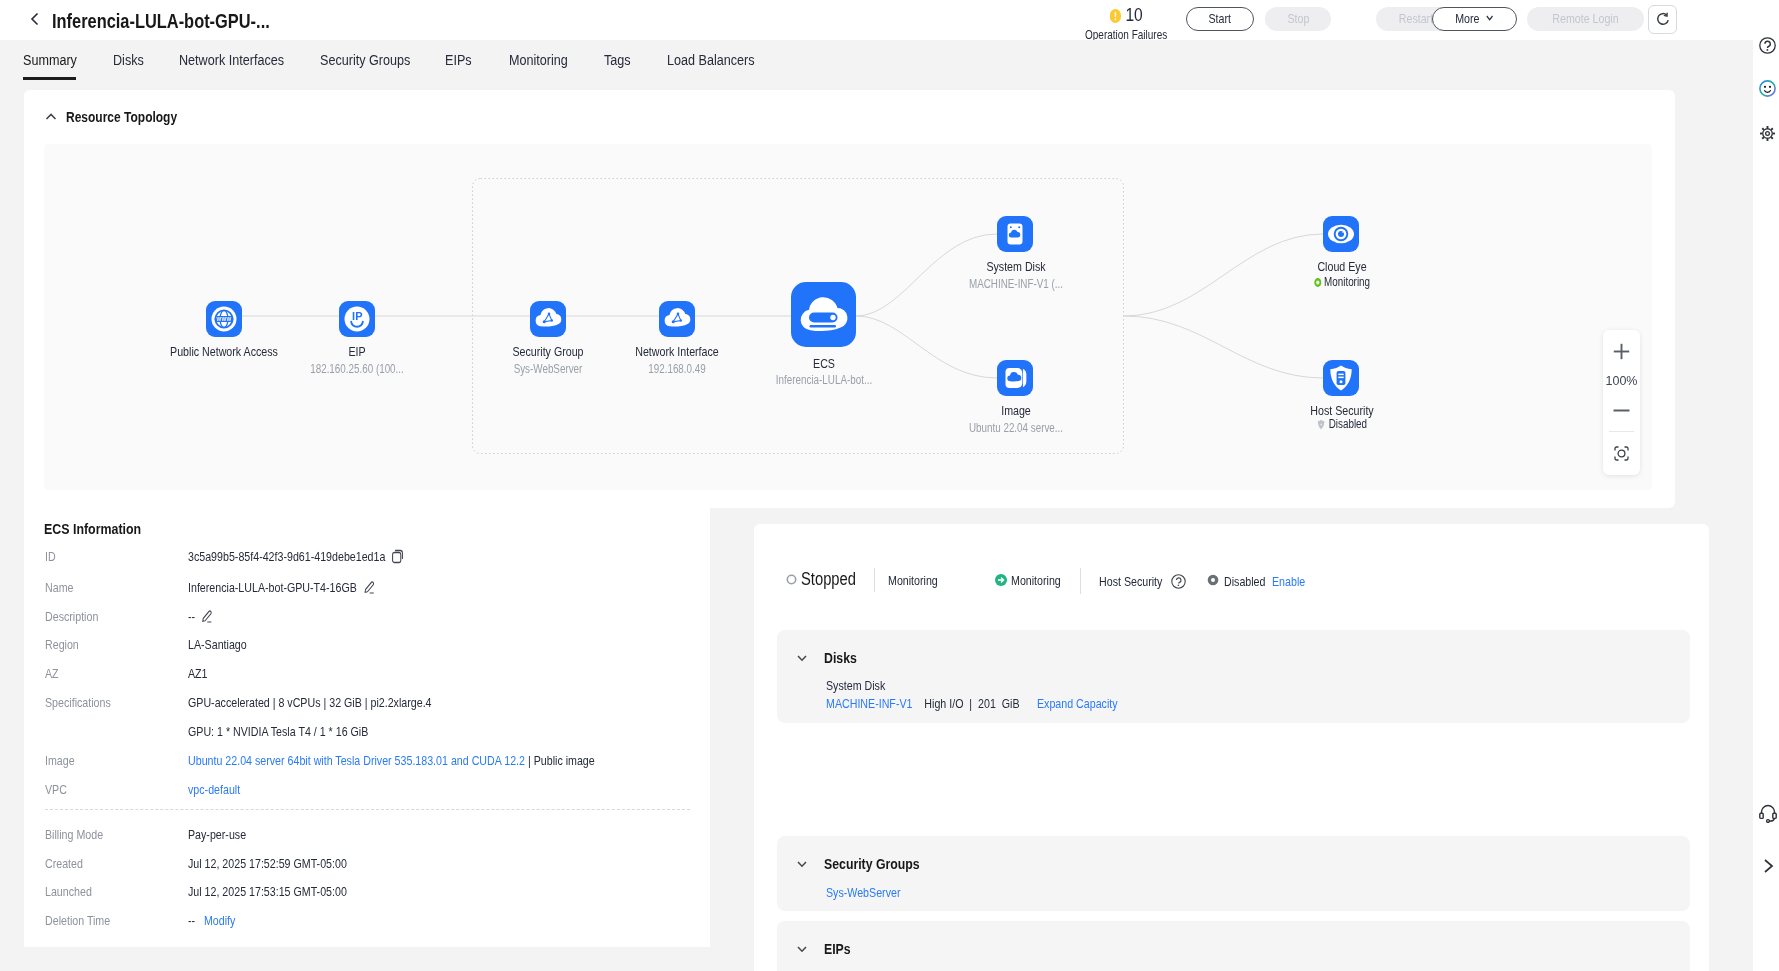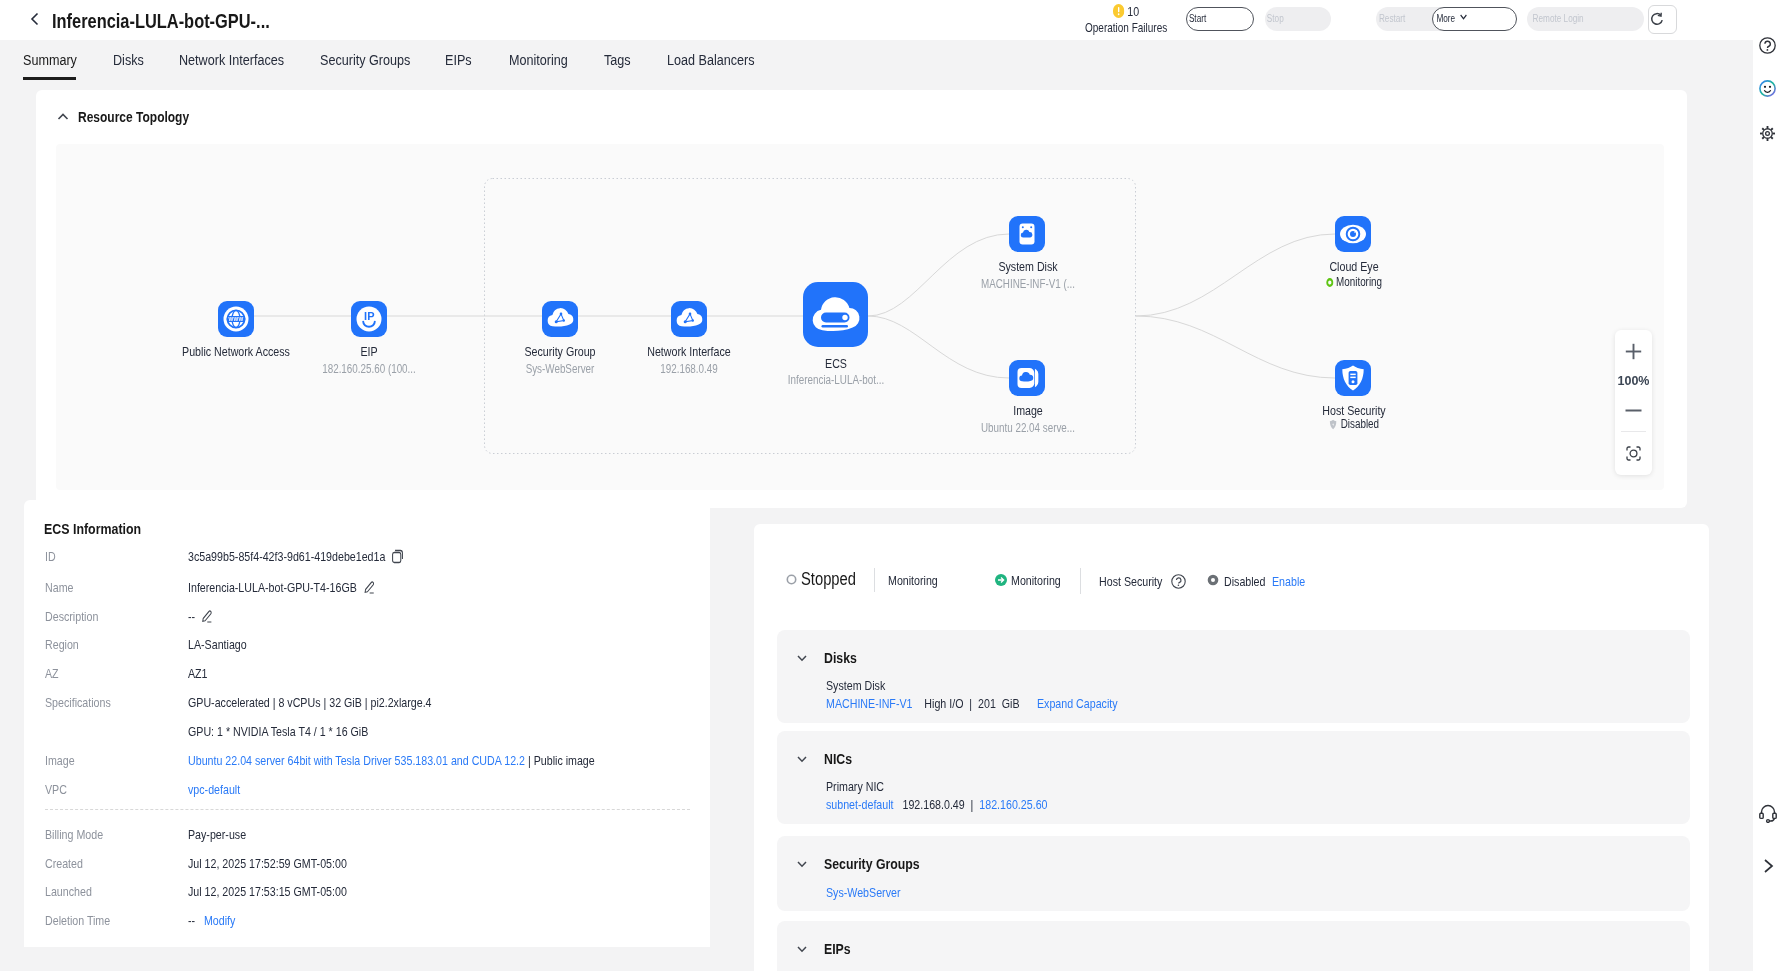--- a/index.html
+++ b/index.html
@@ -6,32 +6,32 @@
 html,body { width:1779px; height:971px; overflow:hidden; }
 body { font-family:"Liberation Sans", sans-serif; background:#f3f3f4; color:#252b3a; }
 .abs { position:absolute; }
 #page { position:relative; width:1779px; height:822px; }
 
 #hdr { position:absolute; left:0; top:0; width:1779px; height:40px; background:#fff; }
 #back { position:absolute; left:27px; top:11px; width:16px; height:16px; }
 #title { position:absolute; left:52px; top:10px; font-size:20px; font-weight:bold; color:#181818; transform:scaleX(0.82); transform-origin:0 50%; }
 .sxc { display:inline-block; transform:scaleX(0.82); transform-origin:50% 50%; }
 #opfail { position:absolute; left:1070px; top:4px; width:112px; text-align:center; }
-#opfail .num { font-size:13px; color:#252b3a; }
+#opfail .num { font-size:19px; color:#252b3a; }
 #opfail .lbl { font-size:12.2px; color:#252b3a; margin-top:2px; }
-.btn { position:absolute; top:7px; height:24px; border-radius:12px; font-size:10px; line-height:22px; background:#fff; border:1px solid #50545c; color:#252b3a; }
+.btn { position:absolute; top:7px; height:24px; border-radius:12px; font-size:13px; line-height:22px; text-align:center; background:#fff; border:1px solid #50545c; color:#252b3a; }
 .btn > span { display:inline-block; transform:scaleX(0.82); transform-origin:50% 50%; white-space:nowrap; }
 .btn.dis { background:#eeeef0; border:none; color:#c2c6ce; line-height:24px; }
 
 #tabs { position:absolute; left:0; top:40px; width:1779px; height:42px; background:#f3f3f4; }
 .tab { position:absolute; top:0; height:42px; line-height:40px; font-size:14px; color:#252b3a; transform:scaleX(0.9); transform-origin:0 50%; }
 #underline { position:absolute; left:23px; top:37px; width:53px; height:3px; background:#1c1c1c; }
 
 .card { position:absolute; background:#fff; border-radius:6px; }
-#topo { left:36px; top:90px; width:1651px; height:418px; }
+#topo { left:24px; top:90px; width:1651px; height:418px; }
 #canvas { position:absolute; left:20px; top:54px; width:1608px; height:346px; background:#fafafa; border-radius:4px; }
 .nodelbl { position:absolute; font-size:13px; color:#252b3a; text-align:center; white-space:nowrap; transform:scaleX(0.82); }
 .nodesub { position:absolute; font-size:12px; color:#9aa0a8; text-align:center; white-space:nowrap; transform:scaleX(0.82); }
 
 #ecsinfo { left:24px; top:500px; width:686px; height:447px; border-radius:6px 6px 0 0; }
 .row { position:absolute; left:21px; font-size:13px; }
 .row .l { position:absolute; left:0; top:0; color:#8d929c; white-space:nowrap; transform:scaleX(0.82); transform-origin:0 50%; }
 .row .v { position:absolute; left:143px; top:0; color:#252b3a; white-space:nowrap; transform:scaleX(0.82); transform-origin:0 50%; }
 a, .link { color:#2a7af7; text-decoration:none; }
 
@@ -214,21 +214,21 @@
         <circle cx="18" cy="21.7" r="1.5" fill="#fff"></circle>
       </svg>
       <div class="nodelbl" style="left:1223px;top:259px;width:150px;">Host Security</div>
       <div class="nodesub" style="left:1223px;top:273px;width:150px;color:#252b3a;">
         <svg width="11" height="11" viewBox="0 0 12 12" style="vertical-align:-2px">
             <path d="M6 0.8 C7 1.6 8.6 2.2 10.3 2.4 C10.3 6.2 8.8 9.4 6 11.1 C3.2 9.4 1.7 6.2 1.7 2.4 C3.4 2.2 5 1.6 6 0.8Z" fill="#bfc3c9"></path>
             <path d="M6.3 4 L5 6.2 L6 6.2 L5.7 8 L7.2 5.6 L6.1 5.6 Z" fill="#fff"></path>
           </svg> Disabled
       </div>
 
-      <div class="abs" style="left:1559px;top:186px;width:37px;height:145px;background:#fff;border-radius:6px;box-shadow:0 1px 5px rgba(0,0,0,0.10);font-weight:bold;">
+      <div class="abs" style="left:1559px;top:186px;width:37px;height:145px;background:#fff;border-radius:6px;box-shadow:0 1px 5px rgba(0,0,0,0.10);">
         <svg class="abs" style="left:10px;top:13px" width="17" height="17" viewBox="0 0 17 17">
             <g stroke="#595f69" stroke-width="1.9">
               <line x1="8.5" y1="0.8" x2="8.5" y2="16.2"></line>
               <line x1="0.8" y1="8.5" x2="16.2" y2="8.5"></line>
             </g>
           </svg>
         <div class="abs" style="left:0;top:44px;width:37px;text-align:center;font-size:12.5px;color:#3c4654;">100%</div>
         <svg class="abs" style="left:10px;top:78px" width="17" height="5" viewBox="0 0 17 5">
             <line x1="0.5" y1="2.5" x2="16.5" y2="2.5" stroke="#595f69" stroke-width="2"></line>
           </svg>
@@ -352,28 +352,20 @@
     <div class="seccard" style="top:106px;height:93px;">
       <svg class="chev" viewBox="0 0 12 12">
           <path d="M2 4 L6 8.2 L10 4" fill="none" stroke="#41464f" stroke-width="1.5"></path>
         </svg>
       <div class="sectitle">Disks</div>
       <div class="secline" style="top:48px;">System Disk</div>
       <div class="secline" style="top:66px;"><span class="link">MACHINE-INF-V1</span>&nbsp;&nbsp;&nbsp;&nbsp;High I/O&nbsp; |&nbsp; 201&nbsp; GiB</div>
       <div class="secline" style="left:260px;top:66px;"><span class="link">Expand Capacity</span></div>
     </div>
 
-    <div class="seccard" style="top:207px;height:93px;">
-      <svg class="chev" viewBox="0 0 12 12">
-          <path d="M2 4 L6 8.2 L10 4" fill="none" stroke="#41464f" stroke-width="1.5"></path>
-        </svg>
-      <div class="sectitle">NICs</div>
-      <div class="secline" style="top:48px;">Primary NIC</div>
-      <div class="secline" style="top:66px;"><span class="link">subnet-default</span>&nbsp;&nbsp;&nbsp;192.168.0.49&nbsp; |&nbsp; <span class="link">182.160.25.60</span></div>
-    </div>
 
     <div class="seccard" style="top:312px;height:75px;">
       <svg class="chev" viewBox="0 0 12 12">
           <path d="M2 4 L6 8.2 L10 4" fill="none" stroke="#41464f" stroke-width="1.5"></path>
         </svg>
       <div class="sectitle">Security Groups</div>
       <div class="secline" style="top:49px;"><span class="link">Sys-WebServer</span></div>
     </div>
 
     <div class="seccard" style="top:397px;height:93px;">

